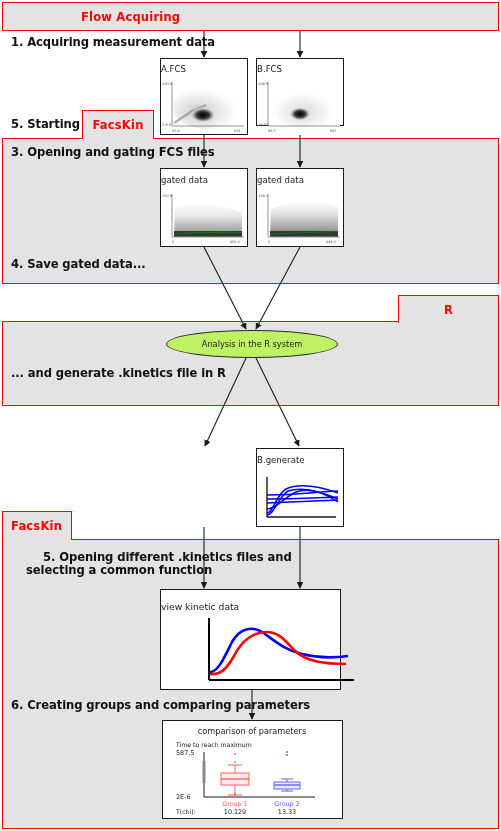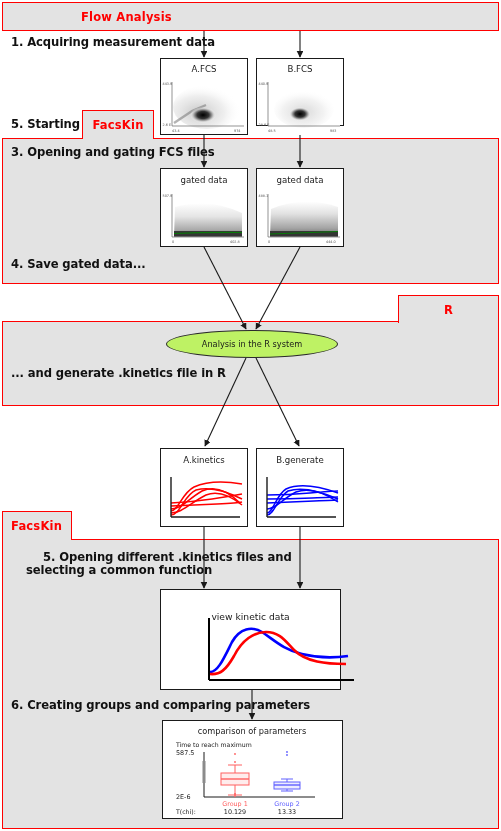--- a/index.html
+++ b/index.html
@@ -44,21 +44,21 @@
 
   
   .card{
     position:absolute;
     background:#ffffff;
     border:1.6px solid #1a1a1a;
     box-sizing:border-box;
   }
   .card-title{
     position:absolute;left:0;right:0;
-    text-align:center;
+    text-align:left;
     font-size:8.6px;
     color:#1a1a1a;
   }
 
   .oval{
     position:absolute;
     background:#bef264;
     border:1.5px solid #2b2b2b;
     border-radius:50%/50%;
     display:flex;align-items:center;justify-content:center;
@@ -78,21 +78,21 @@
 
   <div class="panel" style="left:2px;top:2px;width:497px;height:29px;"></div>
 
   <div class="panel" style="left:2px;top:138px;width:497px;height:146px;"></div>
 
   <div class="panel" style="left:2px;top:321px;width:497px;height:85px;"></div>
 
   <div class="panel" style="left:2px;top:539px;width:497px;height:290px;"></div>
 
   <div class="tab" style="left:2px;top:2px;width:497px;height:29px;justify-content:flex-start;padding-left:78px;">
-    <span>Flow Analysis</span>
+    <span>Flow Acquiring</span>
   </div>
 
   <div class="tab" style="left:82px;top:110px;width:72px;height:29px;border-bottom:none;justify-content:center;">
     <span>FacsKin</span>
   </div>
 
   <div class="tab" style="left:398px;top:295px;width:101px;height:28px;border-bottom:none;justify-content:center;">
     <span>R</span>
   </div>
 
@@ -240,54 +240,39 @@
       <text class="tiny" x="0.5" y="6">488.1</text>
       <text class="tiny" x="10" y="52">0</text>
       <text class="tiny" x="68" y="52">444.0</text>
     </svg>
   </div>
 
   <div class="oval" style="left:166px;top:330px;width:172px;height:28px;">
     <span>Analysis in the R system</span>
   </div>
 
-  <div class="card" style="left:160px;top:448px;width:88px;height:79px;">
-    <div class="card-title" style="top:6px;">A.kinetics</div>
-    <svg width="84" height="56" viewBox="0 0 84 56" style="position:absolute;left:1px;top:20px;">
-      <g stroke="#ff0000" stroke-width="1.5" fill="none">
-        <path d="M9,34 Q30,33 50,30 T80,25"></path>
-        <path d="M9,37 Q34,36 55,35 T80,33"></path>
-        <path d="M9,42 C16,42 20,24 32,18 Q50,10 80,15"></path>
-        <path d="M9,46 C18,46 22,26 34,21 Q52,16 80,30"></path>
-        <path d="M9,40 C20,40 26,30 40,22 Q58,14 78,34"></path>
-        <path d="M9,44 C20,44 28,34 44,26 Q60,20 80,36"></path>
-      </g>
-      <line x1="9" y1="8" x2="9" y2="48" stroke="#1a1a1a" stroke-width="1.4"></line>
-      <line x1="9" y1="48" x2="78" y2="48" stroke="#1a1a1a" stroke-width="1.4"></line>
-    </svg>
-  </div>
 
   <div class="card" style="left:256px;top:448px;width:88px;height:79px;">
     <div class="card-title" style="top:6px;">B.generate</div>
     <svg width="84" height="56" viewBox="0 0 84 56" style="position:absolute;left:1px;top:20px;">
       <g stroke="#0000ff" stroke-width="1.5" fill="none">
         <path d="M9,26 Q30,26 52,24 T80,22"></path>
         <path d="M9,30 Q32,30 54,29 T80,28"></path>
         <path d="M9,34 Q34,33 56,32 T80,31"></path>
         <path d="M9,44 C15,44 18,26 28,20 Q46,12 80,24"></path>
         <path d="M9,46 C16,46 20,28 30,22 Q48,16 80,30"></path>
         <path d="M9,40 C18,40 24,30 38,23 Q56,17 80,33"></path>
       </g>
       <line x1="9" y1="8" x2="9" y2="48" stroke="#1a1a1a" stroke-width="1.4"></line>
       <line x1="9" y1="48" x2="78" y2="48" stroke="#1a1a1a" stroke-width="1.4"></line>
     </svg>
   </div>
 
   <div class="card" style="left:160px;top:589px;width:181px;height:101px;">
-    <div class="card-title" style="top:21px;font-size:9.2px;">view kinetic data</div>
+    <div class="card-title" style="top:11px;font-size:9.2px;">view kinetic data</div>
     <svg width="160" height="68" viewBox="0 0 160 68" style="position:absolute;left:45px;top:28px;">
       <path d="M4,54 C12,54 18,40 26,24 C34,10 46,8 56,14 C68,22 78,32 96,36 C112,40 128,40 142,38" stroke="#0000ff" stroke-width="2.6" fill="none"></path>
       <path d="M4,56 C14,57 20,52 28,38 C36,22 48,14 60,14 C74,14 80,24 88,32 C100,44 120,46 140,46" stroke="#ff0000" stroke-width="2.6" fill="none"></path>
       <line x1="3" y1="0" x2="3" y2="62" stroke="#000000" stroke-width="2"></line>
       <line x1="3" y1="62" x2="148" y2="62" stroke="#000000" stroke-width="2"></line>
     </svg>
   </div>
 
   <div class="card" style="left:162px;top:720px;width:181px;height:99px;">
     <svg width="178" height="96" viewBox="0 0 178 96" style="position:absolute;left:0;top:0;">

